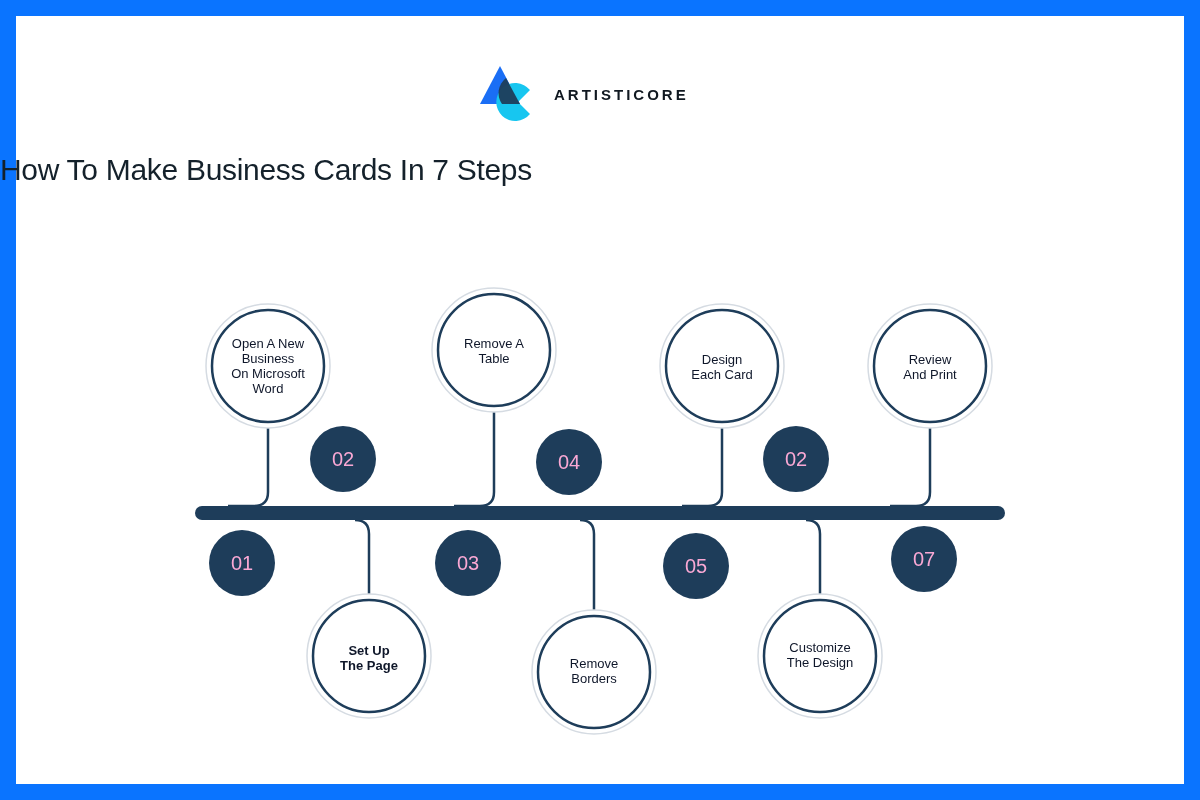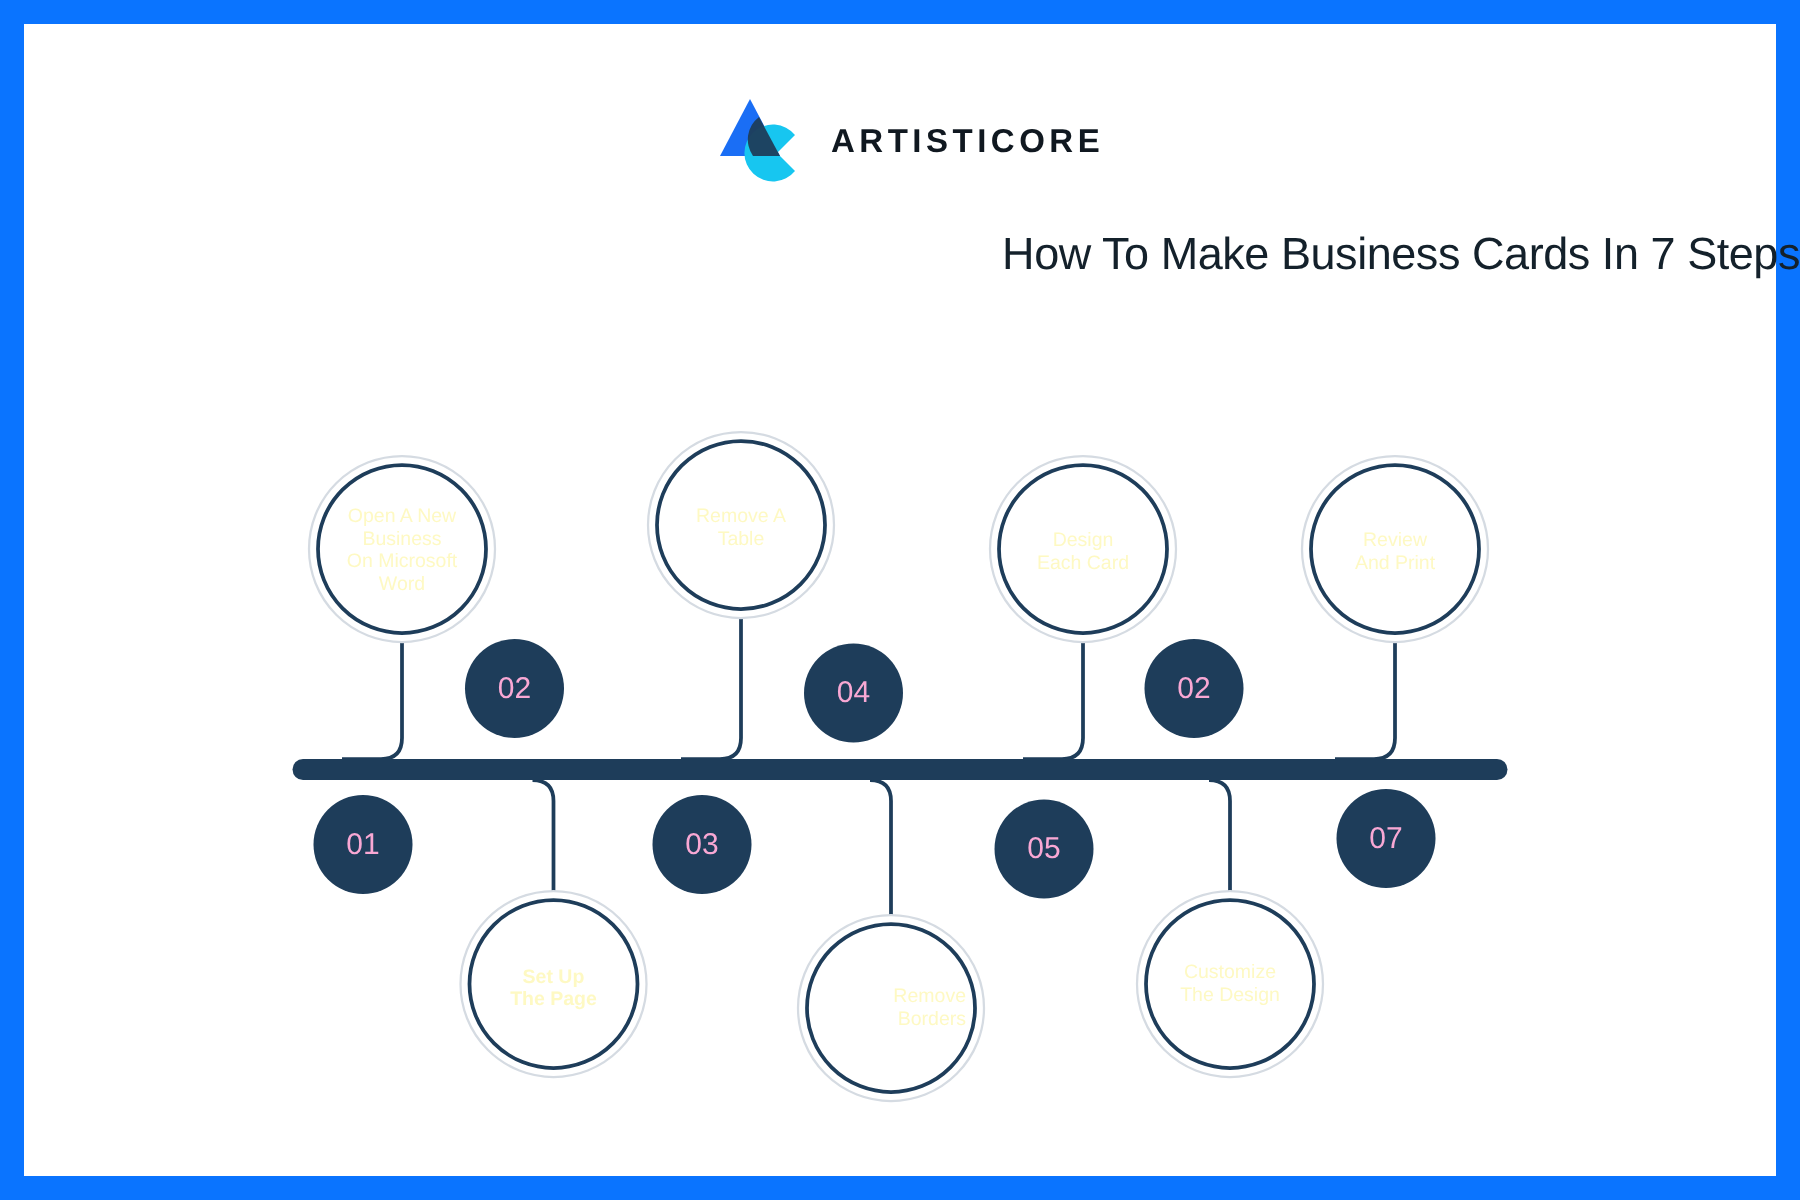--- a/index.html
+++ b/index.html
@@ -11,32 +11,32 @@
     .frame {
       position: absolute; left: 16px; top: 16px;
       width: 1168px; height: 768px;
       background: #ffffff;
     }
     .logo {
       position: absolute; left: 480px; top: 66px;
       display: flex; align-items: center; gap: 12px;
     }
     .logo-text {
-      font-size: 22px; font-weight: 600; letter-spacing: 3px;
+      font-size: 15px; font-weight: 600; letter-spacing: 3px;
       color: #101820;
     }
     .title {
       position: absolute; left: 0; right: 0; top: 153px;
-      text-align: right; font-size: 30px; color: #14212b;
+      text-align: left; font-size: 30px; color: #14212b;
       font-weight: 500; letter-spacing: -0.3px;
     }
     svg.diagram { position: absolute; left: 0; top: 0; }
     .step-label {
       position: absolute; width: 100px; text-align: center;
-      font-size: 13px; line-height: 15px; color: #fef9c3;
+      font-size: 13px; line-height: 15px; color: #0f172a;
       transform: translate(-50%, -50%);
     }
     .badge {
       position: absolute; width: 66px; height: 66px; border-radius: 50%;
       background: #1e3d5a; color: #f9a8d4; font-size: 20px;
       display: flex; align-items: center; justify-content: center;
       transform: translate(-50%, -50%);
     }
   </style>
 </head>
@@ -115,21 +115,21 @@
     <div>Each Card</div>
 </div>
 <div class="step-label" style="left:930px;top:367px;">
   <div>Review</div>
     <div>And Print</div>
 </div>
 <div class="step-label" style="left:369px;top:658px;font-weight:bold;">
   <div>Set Up</div>
     <div>The Page</div>
 </div>
-<div class="step-label" style="left:594px;top:671px;text-align:right;">
+<div class="step-label" style="left:594px;top:671px;">
   <div>Remove</div>
     <div>Borders</div>
 </div>
 <div class="step-label" style="left:820px;top:655px;">
   <div>Customize</div>
     <div>The Design</div>
 </div>
 
 <div class="badge" style="left:242px;top:563px;text-align:center;">01</div>
 <div class="badge" style="left:343px;top:459px;">02</div>

